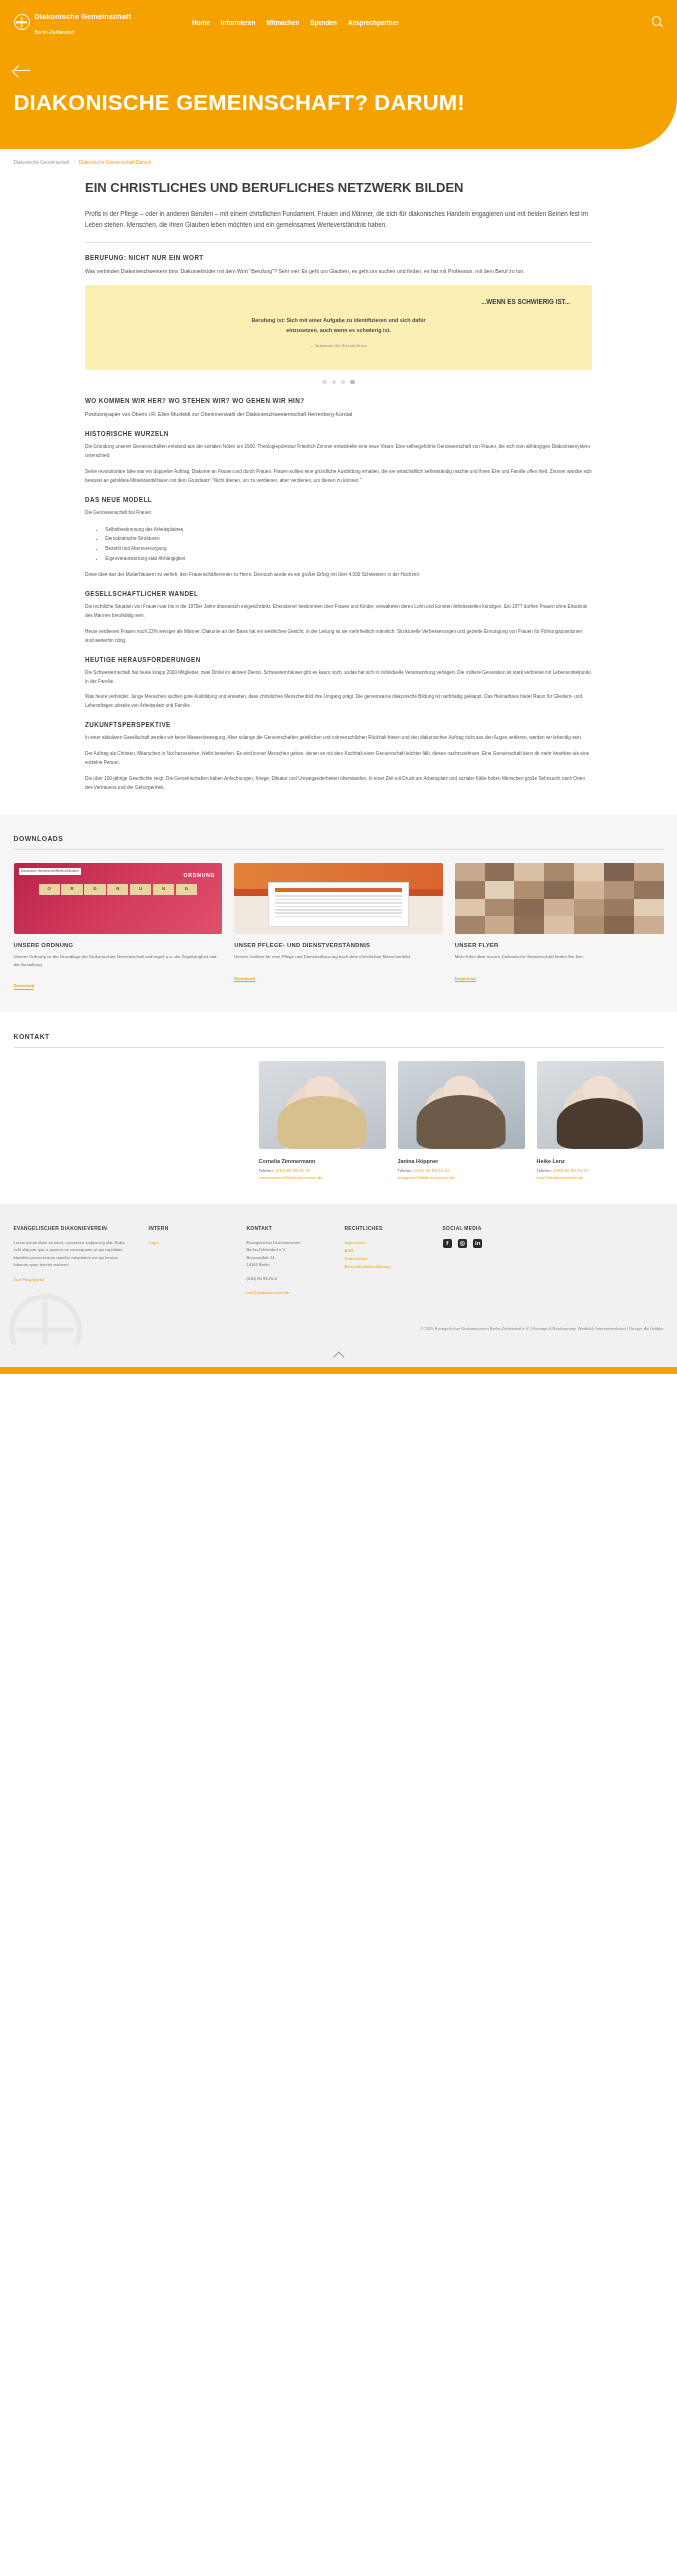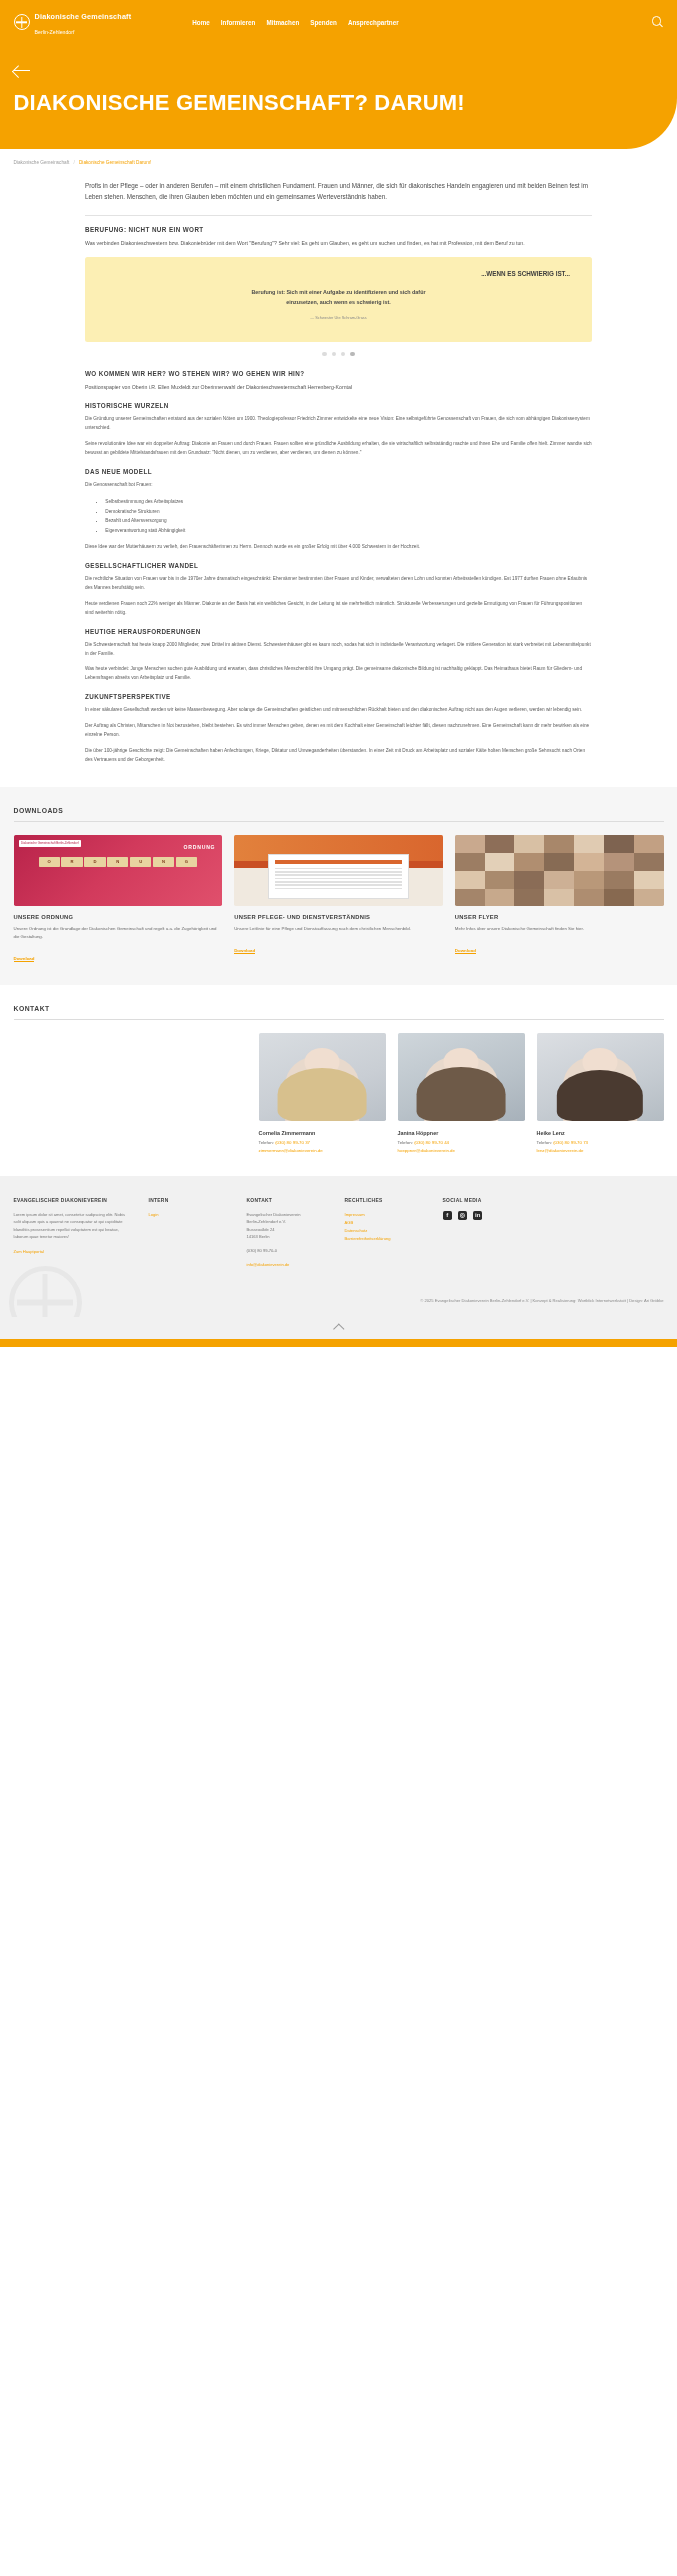--- a/index.html
+++ b/index.html
@@ -474,20 +474,21 @@
   <h1 class="hero-title">DIAKONISCHE GEMEINSCHAFT? DARUM!</h1>
 </div>
 
 <div class="breadcrumb">
   <span>Diakonische Gemeinschaft</span>
   <span class="sep">/</span>
   <span class="crumb-current">Diakonische Gemeinschaft Darum!</span>
 </div>
 
 <div class="article">
+  <h2 class="main-head">EIN CHRISTLICHES UND BERUFLICHES NETZWERK BILDEN</h2>
   <p class="lead">Profis in der Pflege – oder in anderen Berufen – mit einem christlichen Fundament. Frauen und Männer, die sich für diakonisches Handeln engagieren und mit beiden Beinen fest im Leben stehen. Menschen, die ihren Glauben leben möchten und ein gemeinsames Werteverständnis haben.</p>
 
   <hr class="rule">
 
   <h3 class="sec">BERUFUNG: NICHT NUR EIN WORT</h3>
   <p class="body">Was verbinden Diakonieschwestern bzw. Diakoniebrüder mit dem Wort "Berufung"? Sehr viel: Es geht um Glauben, es geht um suchen und finden, es hat mit Profession, mit dem Beruf zu tun.</p>
 
   <div class="quote-card">
     <div class="q-head">...WENN ES SCHWIERIG IST...</div>
     <div class="q-body">Berufung ist: Sich mit einer Aufgabe zu identifizieren und sich dafür einzusetzen, auch wenn es schwierig ist.</div>

